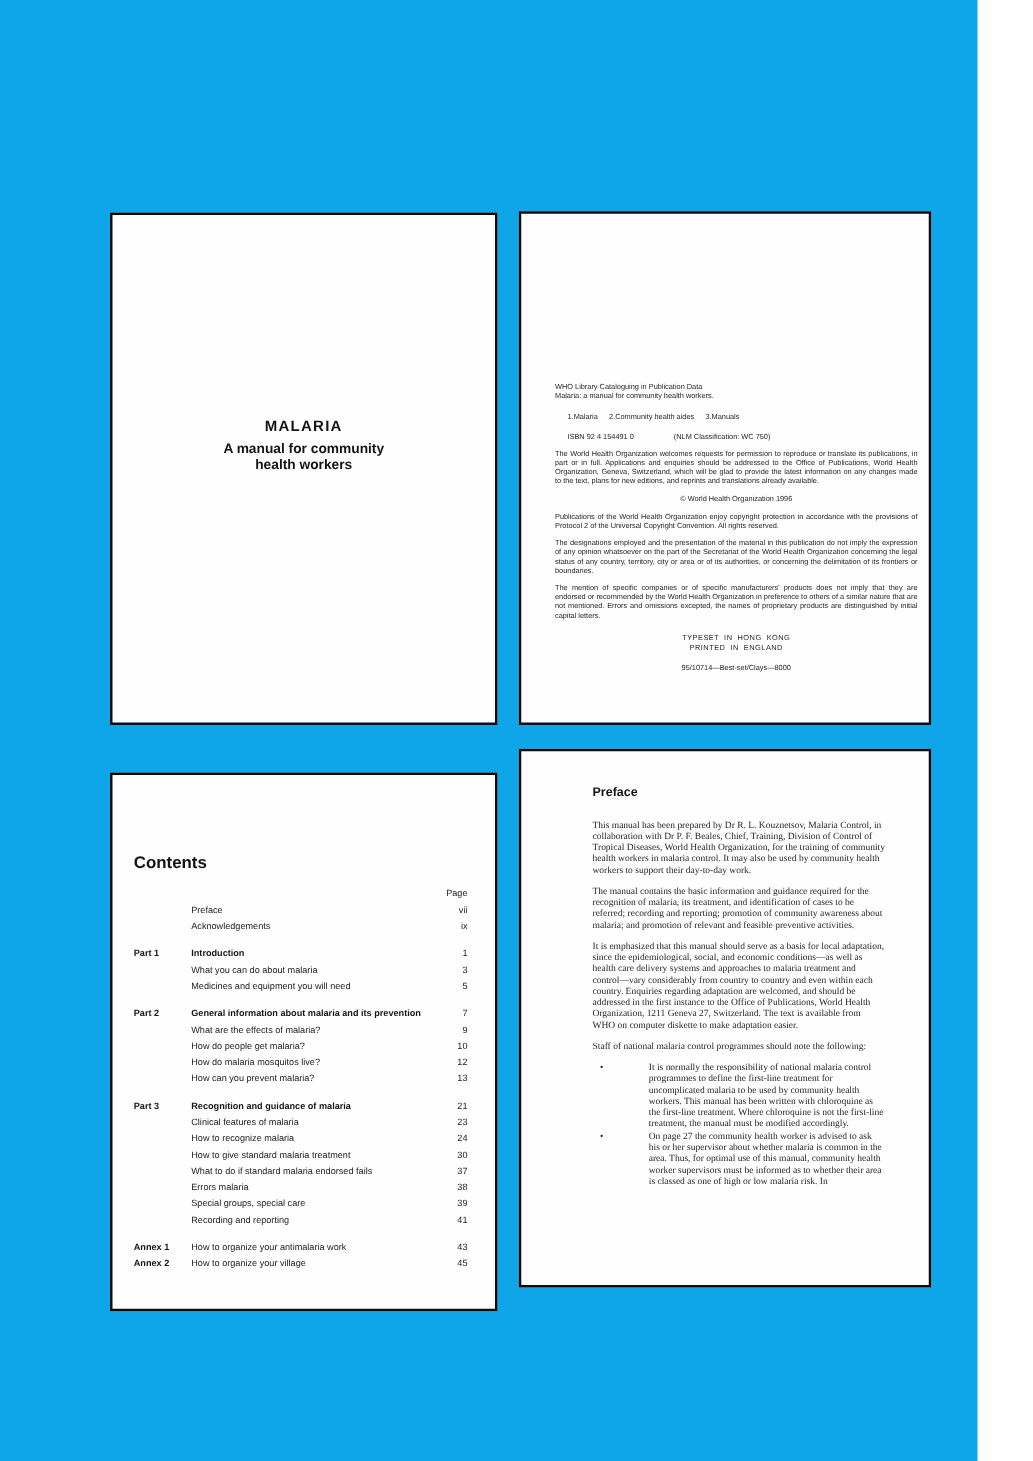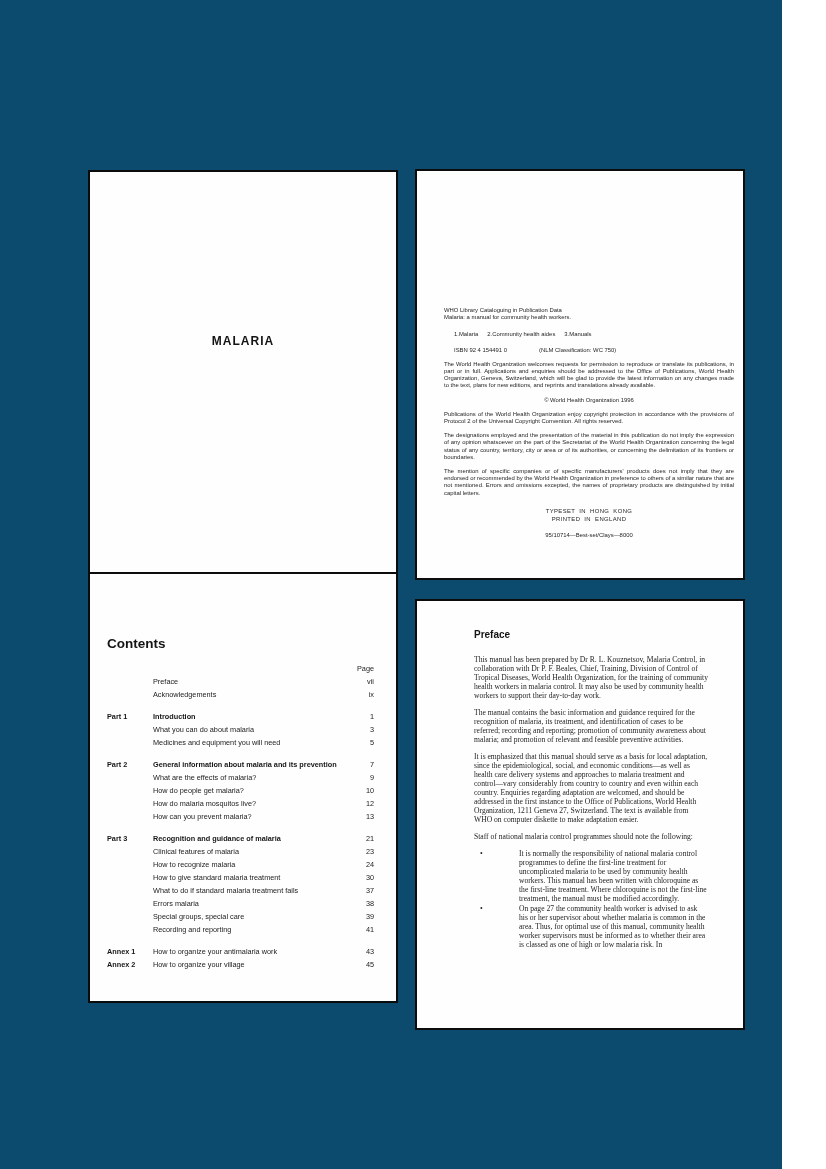--- a/index.html
+++ b/index.html
@@ -1,21 +1,21 @@
 <!DOCTYPE html>
 <html><head>
 <meta charset="utf-8">
 <style>
   html,body{margin:0;padding:0;background:#ffffff;}
-  .canvas{position:relative;width:782px;height:1169px;background:#0c4a6e;overflow:hidden;
+  .canvas{position:relative;width:782px;height:1169px;background:#0ea5e9;overflow:hidden;
           font-family:"Liberation Sans",sans-serif;color:#1b1b1b;}
   .page{position:absolute;background:#fffefe;border:2px solid #0c0c0c;box-sizing:border-box;}
   #page1{left:88px;top:170px;width:310px;height:410px;}
   #page2{left:415px;top:169px;width:330px;height:411px;}
-  #page3{left:88px;top:572px;width:310px;height:431px;}
+  #page3{left:88px;top:618px;width:310px;height:431px;}
   #page4{left:415px;top:599px;width:330px;height:431px;}
 
   
   .cover-title-block{position:absolute;top:162px;left:0;right:0;text-align:center;}
   .cover-title{font-size:12px;font-weight:bold;letter-spacing:1px;color:#141414;}
   .cover-subtitle{margin-top:5px;font-size:11px;font-weight:bold;line-height:13px;color:#141414;}
   .imprint{position:absolute;top:320px;left:0;right:0;text-align:center;}
   .imprint .logo-wrap{display:block;height:32px;}
   .imprint-lines{margin-top:3px;font-size:8px;line-height:11.5px;color:#222;}
 
@@ -56,20 +56,22 @@
 </style>
 </head>
 <body>
 
 <div class="canvas">
 
   <div class="page" id="page1">
     <div class="cover-title-block">
       <div class="cover-title">MALARIA</div>
       <div class="cover-subtitle">
+        <div>A manual for community</div>
+        <div>health workers</div>
       </div>
     </div>
   </div>
 
   <div class="page" id="page2">
     <div class="copy-content">
       <div>
         <div>WHO Library Cataloguing in Publication Data</div>
         <div>Malaria: a manual for community health workers.</div>
       </div>
@@ -173,21 +175,21 @@
         <span class="ttitle">How to recognize malaria</span>
         <span class="tpage">24</span>
       </div>
       <div class="trow">
         <span class="tlabel"></span>
         <span class="ttitle">How to give standard malaria treatment</span>
         <span class="tpage">30</span>
       </div>
       <div class="trow">
         <span class="tlabel"></span>
-        <span class="ttitle">What to do if standard malaria treatment fails</span>
+        <span class="ttitle">What to do if standard malaria endorsed fails</span>
         <span class="tpage">37</span>
       </div>
       <div class="trow">
         <span class="tlabel"></span>
         <span class="ttitle">Errors malaria</span>
         <span class="tpage">38</span>
       </div>
       <div class="trow">
         <span class="tlabel"></span>
         <span class="ttitle">Special groups, special care</span>

